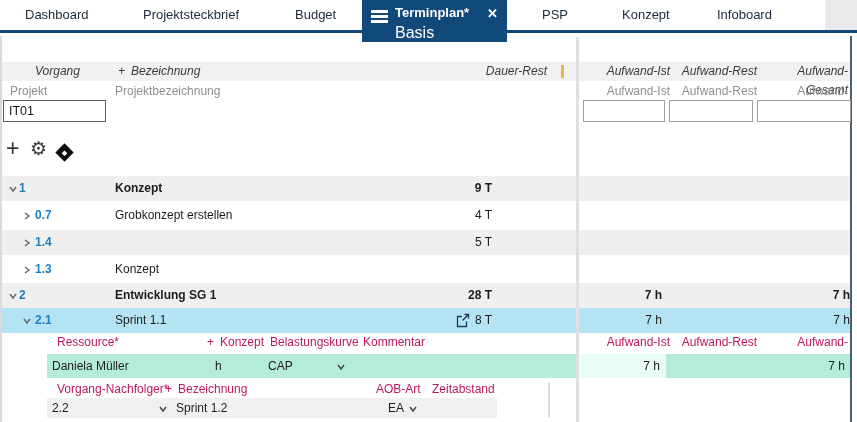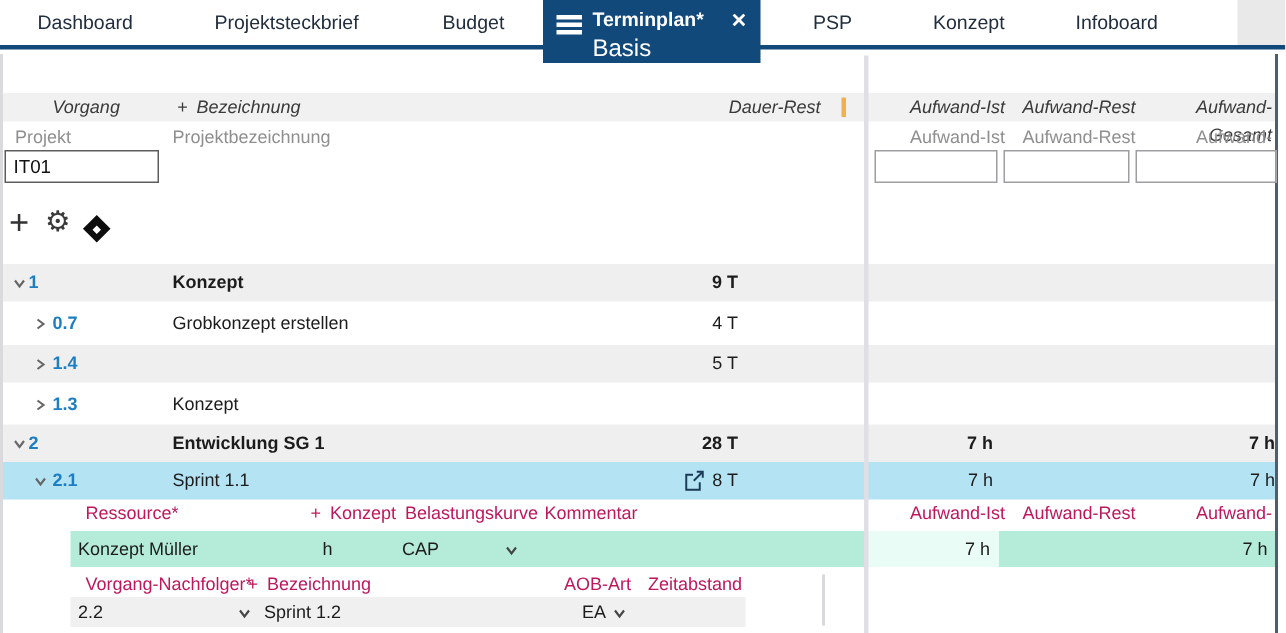--- a/index.html
+++ b/index.html
@@ -203,21 +203,21 @@
     <span style="left:55px">Ressource*</span>
     <span style="left:205px">+</span>
     <span style="left:218px">Konzept</span>
     <span style="left:268px">Belastungskurve</span>
     <span style="left:361px">Kommentar</span>
     <span class="ra" style="left:588px;width:80px">Aufwand-Ist</span>
     <span class="ra" style="left:675px;width:80px">Aufwand-Rest</span>
     <span class="ra" style="left:756px;width:90px">Aufwand-Gesamt</span>
   </div>
   <div class="res-row">
-    <span style="left:5px">Konzept Müller</span>
+    <span style="left:5px">Daniela Müller</span>
     <span style="left:168px">h</span>
     <span style="left:221px">CAP</span>
     <span style="left:289px;top:8px">
         <svg width="10" height="10">
           <polyline points="2,3 5,7 8,3" fill="none" stroke="#444" stroke-width="1.4"></polyline>
         </svg>
       </span>
     <span class="res-ist-cell"></span>
     <span class="ra" style="left:535px;width:78px">7 h</span>
     <span class="ra" style="left:713px;width:85px">7 h</span>

